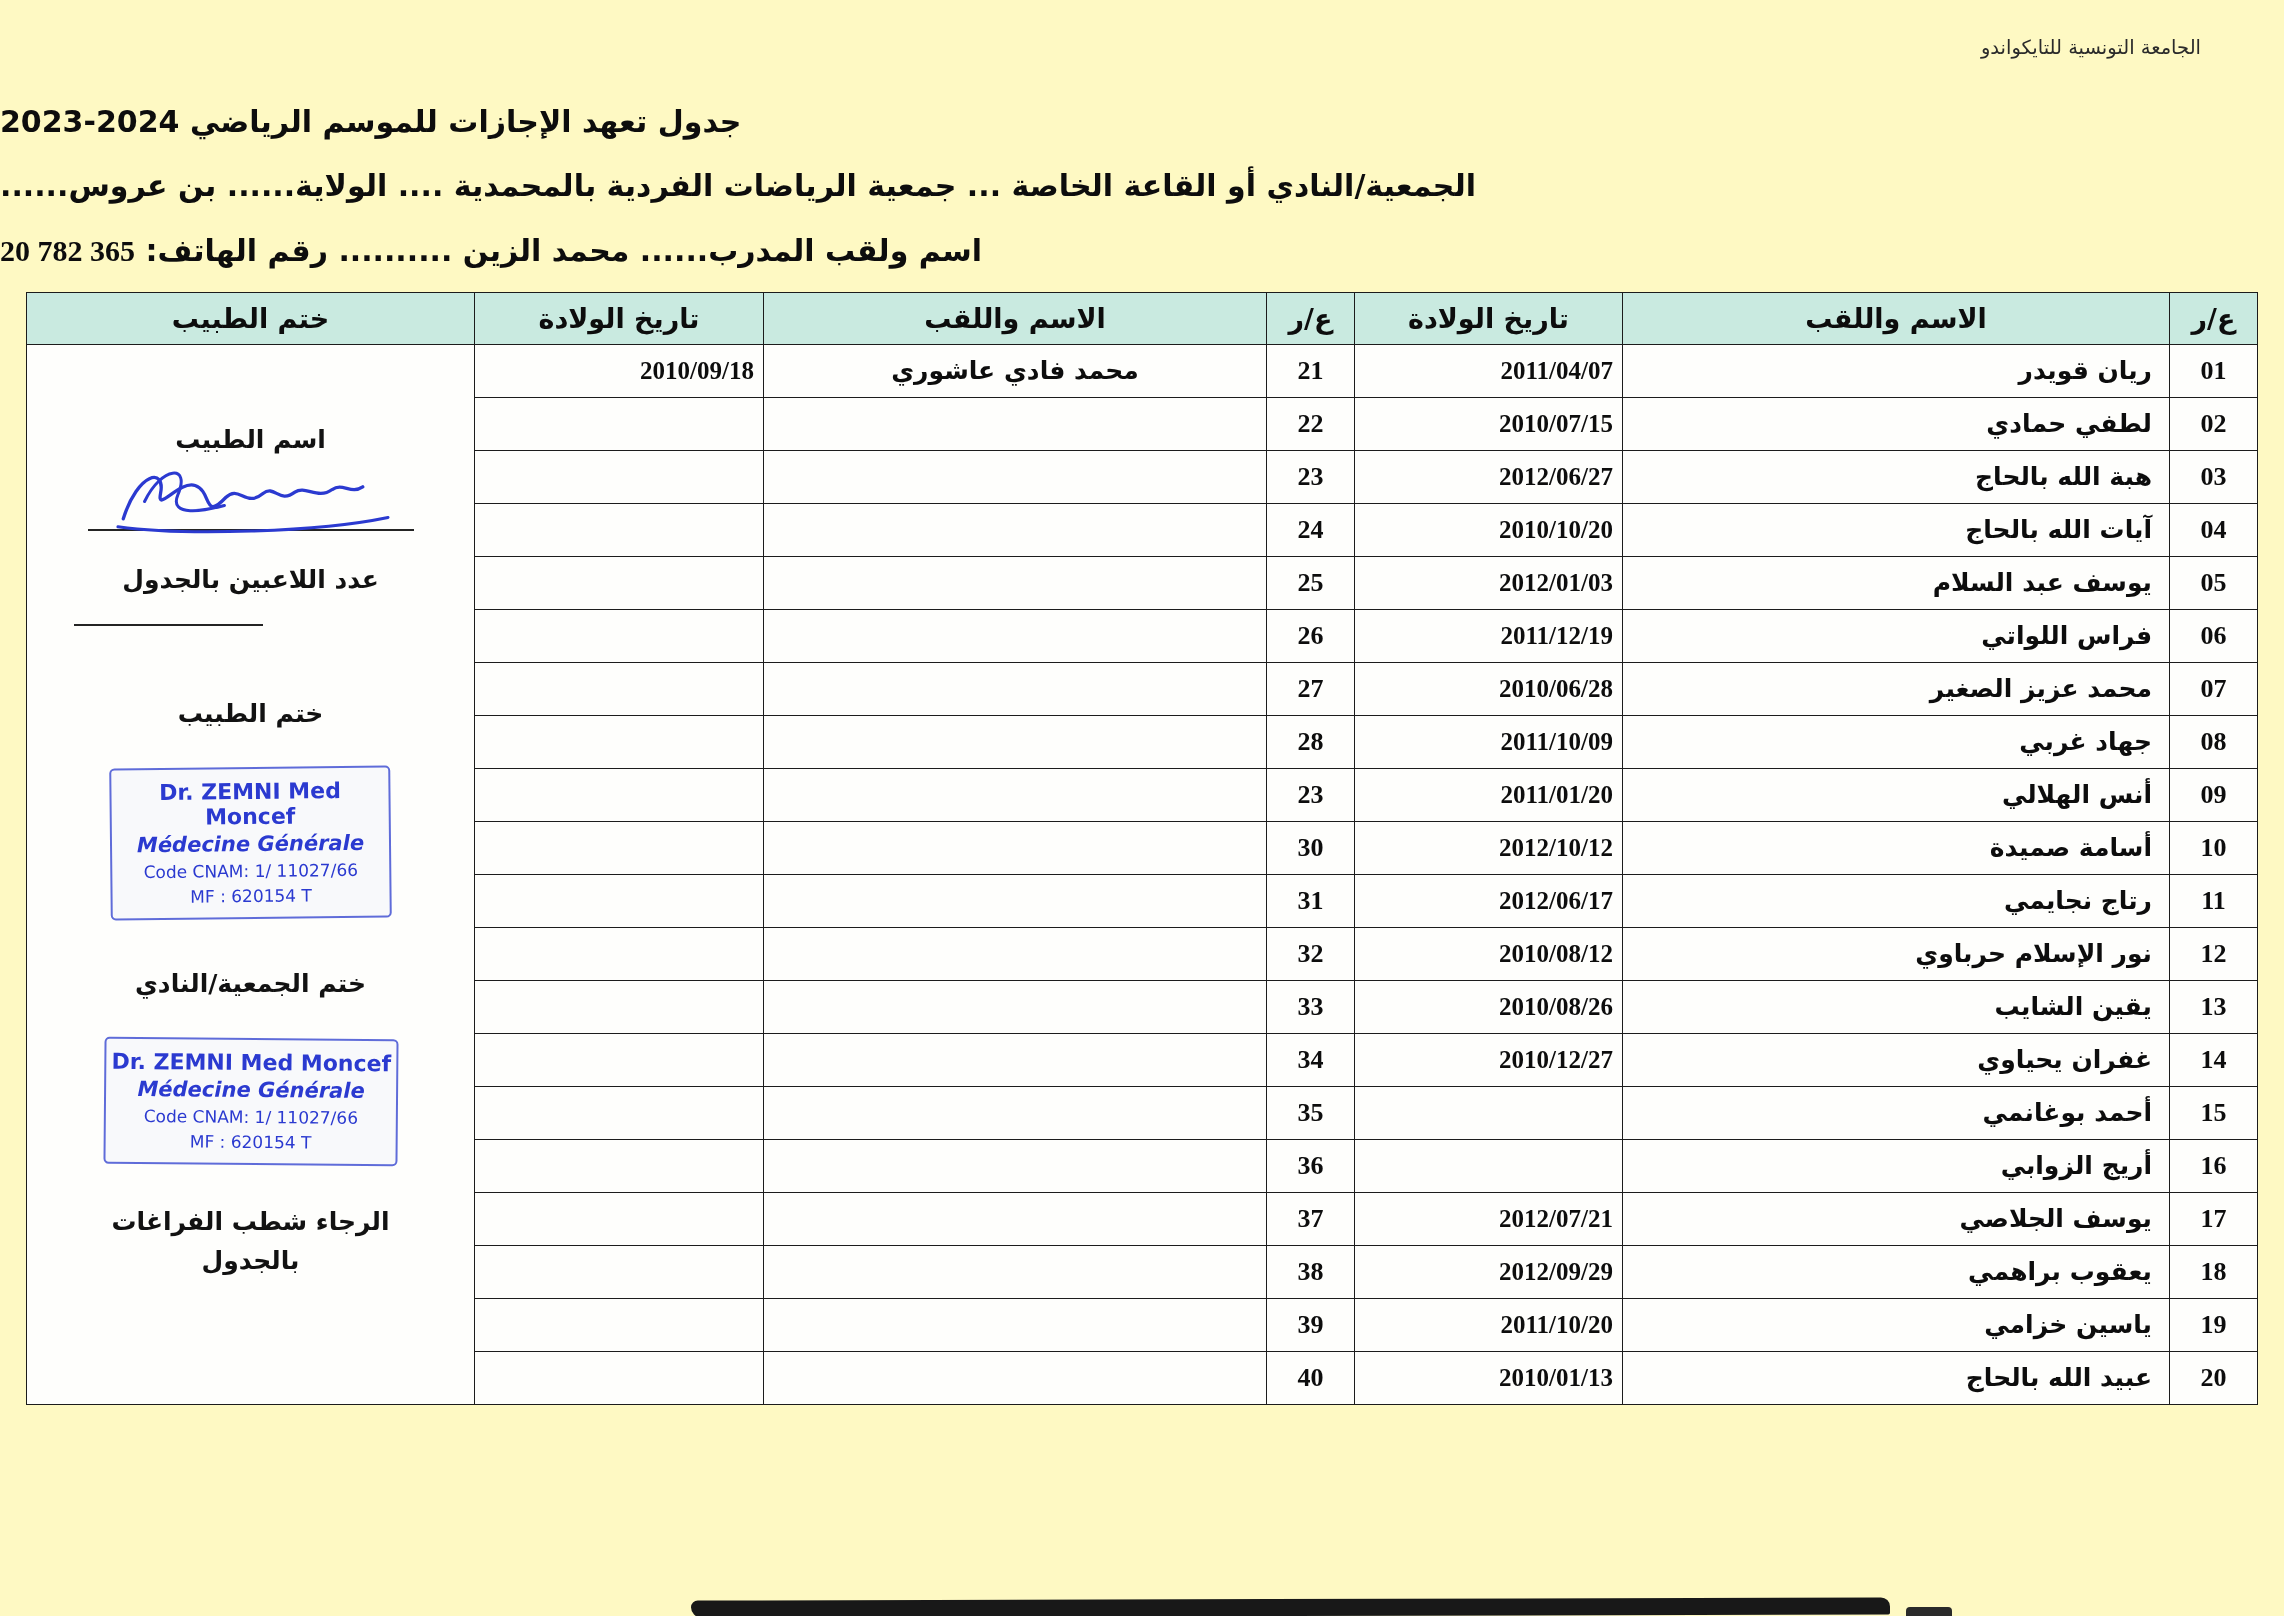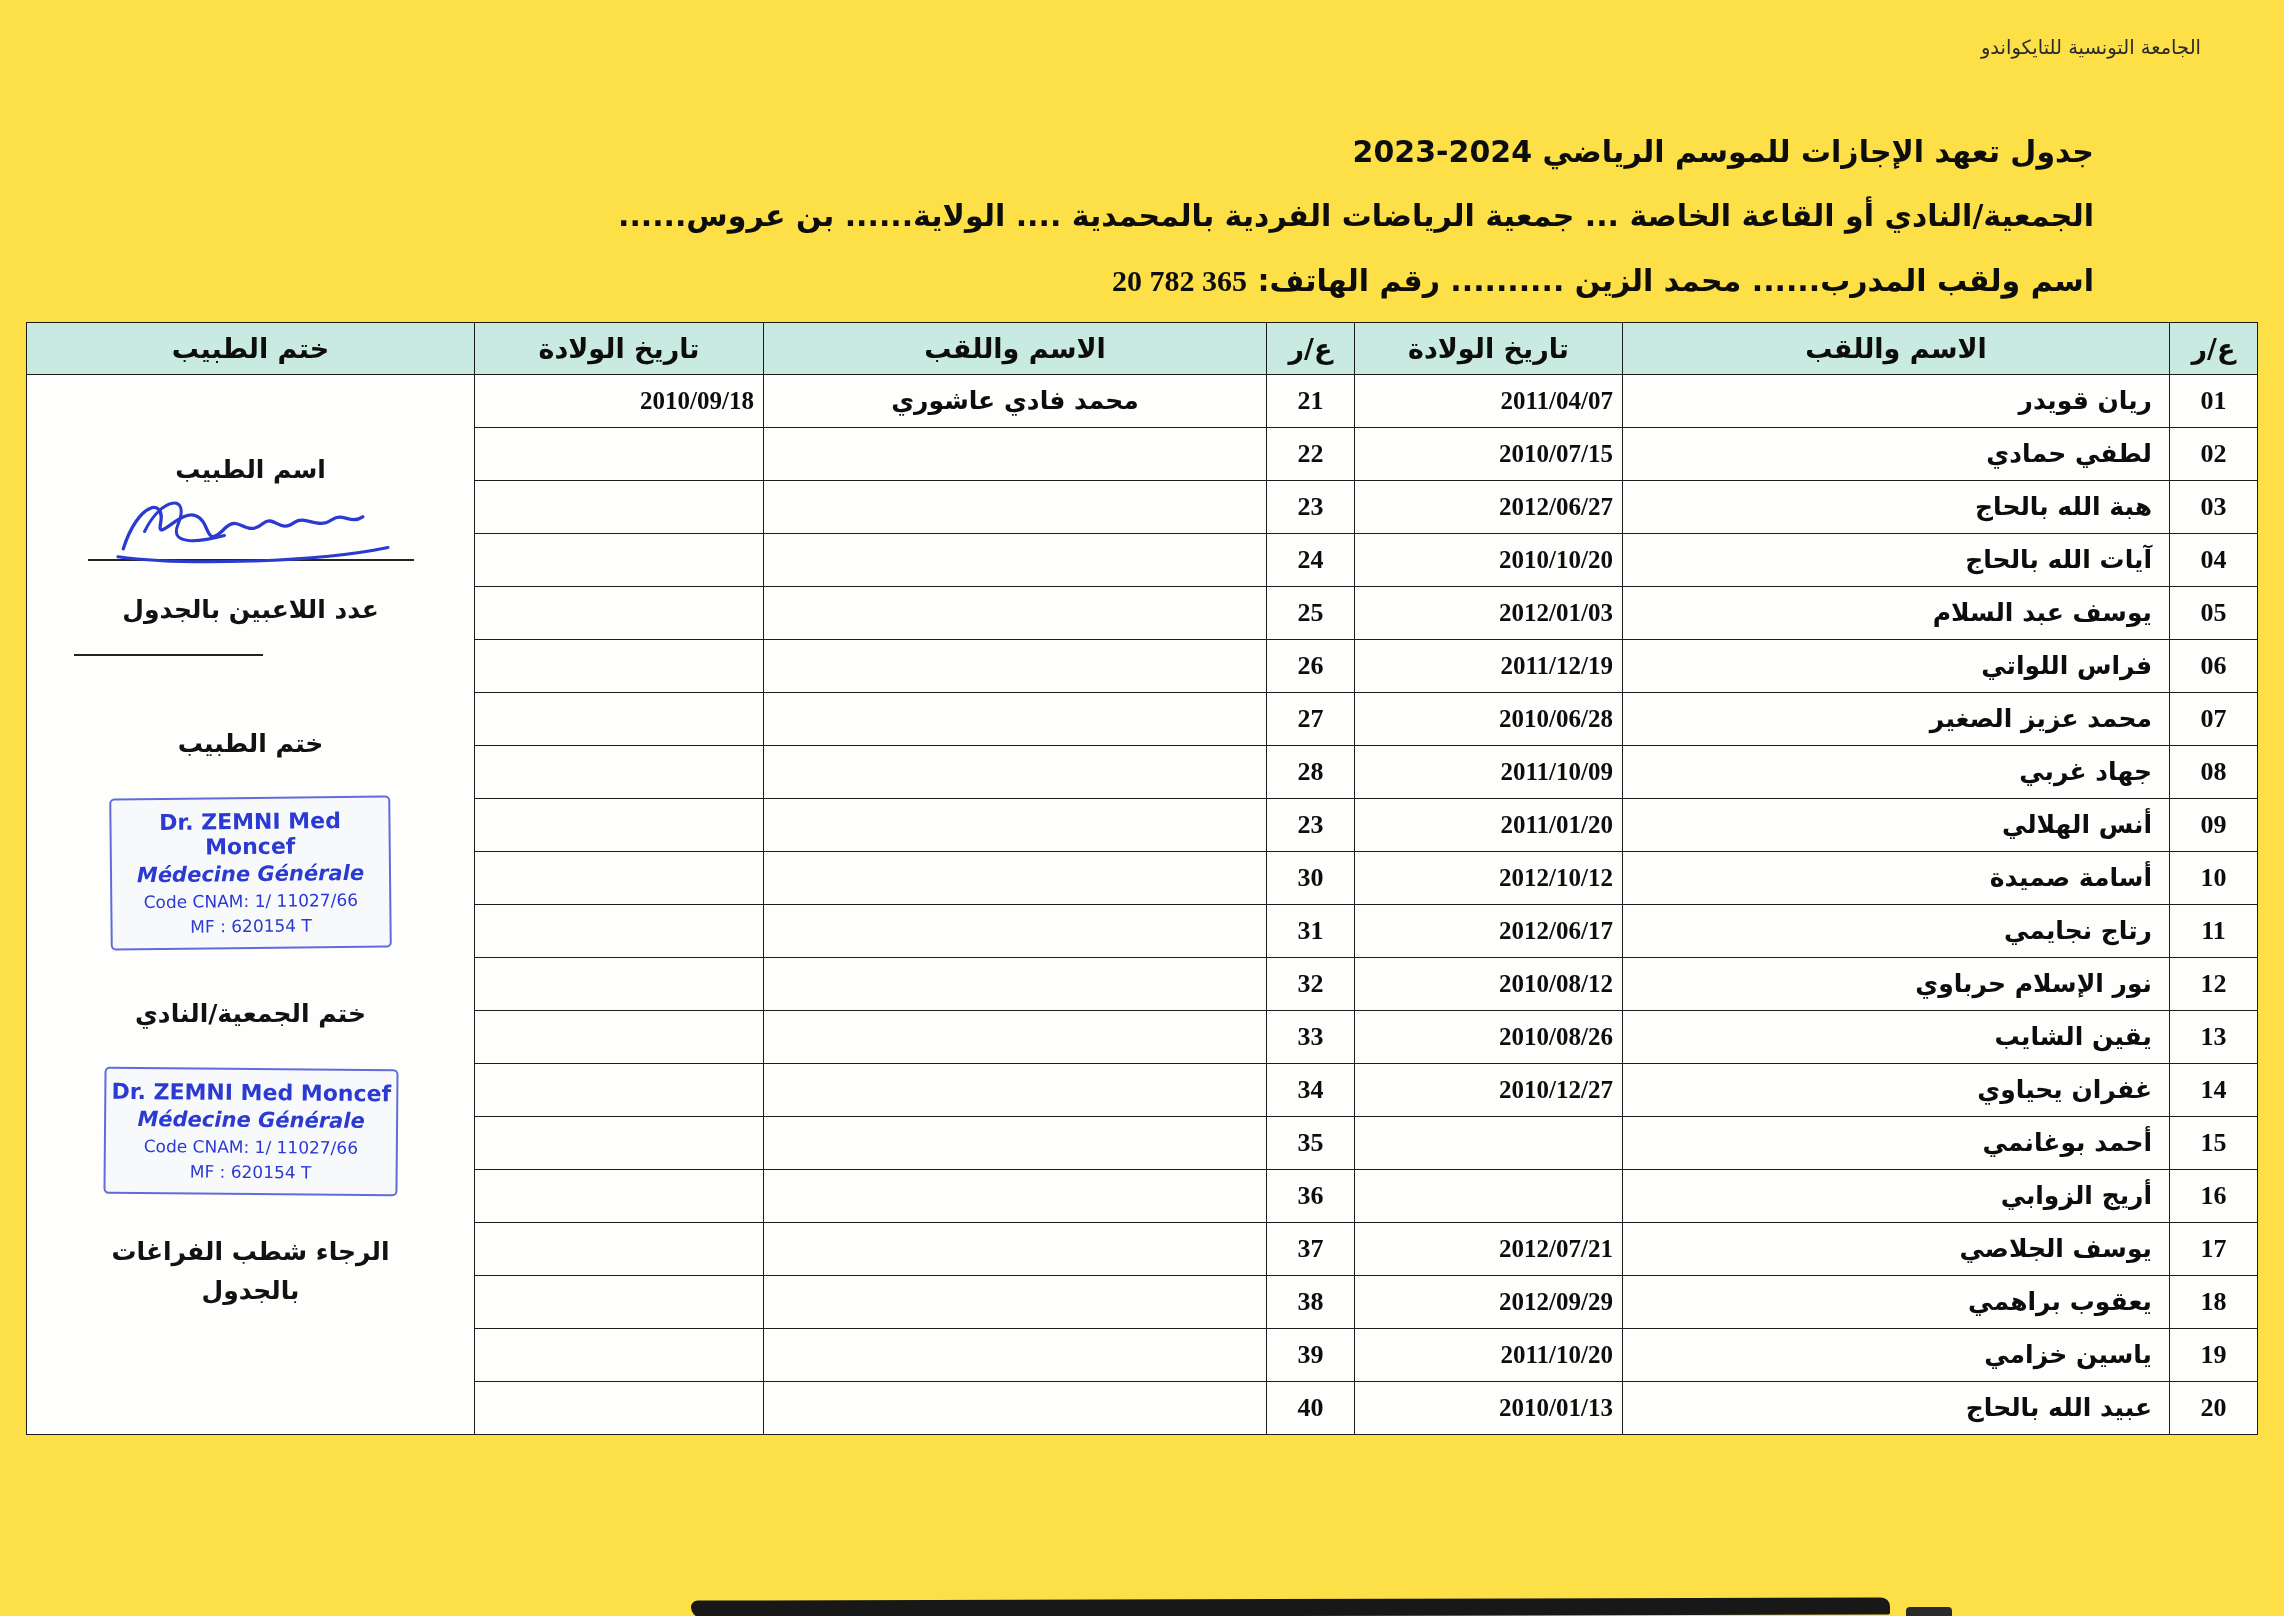--- a/index.html
+++ b/index.html
@@ -5,33 +5,32 @@
   * { margin:0; padding:0; box-sizing:border-box; }
   html, body { width:2284px; height:1616px; }
   body {
     font-family:"DejaVu Sans", sans-serif;
     background:#e8e6e1;
     overflow:hidden;
   }
   .page {
     position:relative;
     width:2284px; height:1616px;
-    background:#fde047;
+    background:#fef9c3;
     direction:rtl;
     color:#0d0d0d;
     overflow:hidden;
   }
   .federation {
     position:absolute; top:36px; right:83px;
     font-size:19.5px; color:#2a2a2a;
   }
   .doc-head {
     padding:104px 190px 0 0;
-    text-align:right;
-    margin-top:30px;
+    text-align:left;
   }
   .doc-line { font-size:30px; font-weight:bold; line-height:1.18; }
   .doc-title { margin-top:0; }
   .doc-warning { margin-top:29px; color:var(--warning-text, #fa1d15); font-size:29px; }
   .doc-club { margin-top:29px; }
   .doc-coach { margin-top:29px; }
   .phone {
     direction:ltr; unicode-bidi:isolate;
     font-family:"Liberation Serif", serif;
   }

